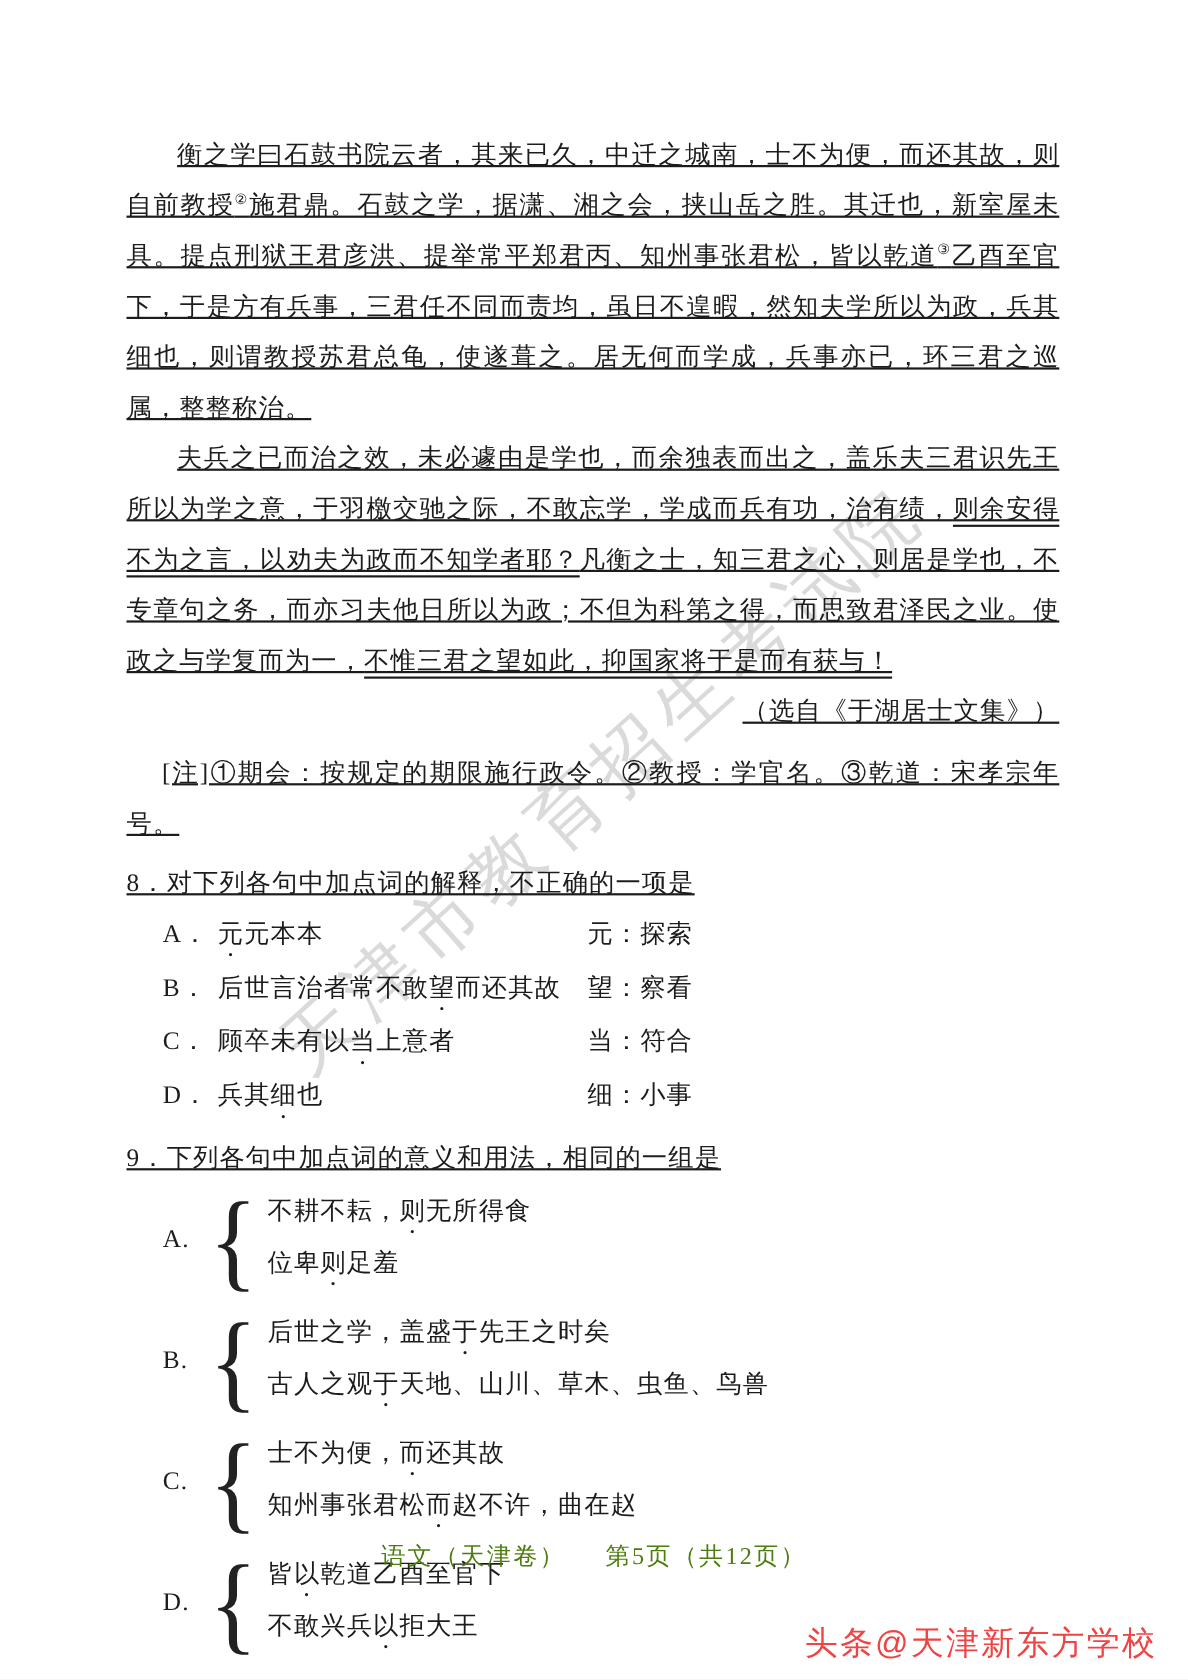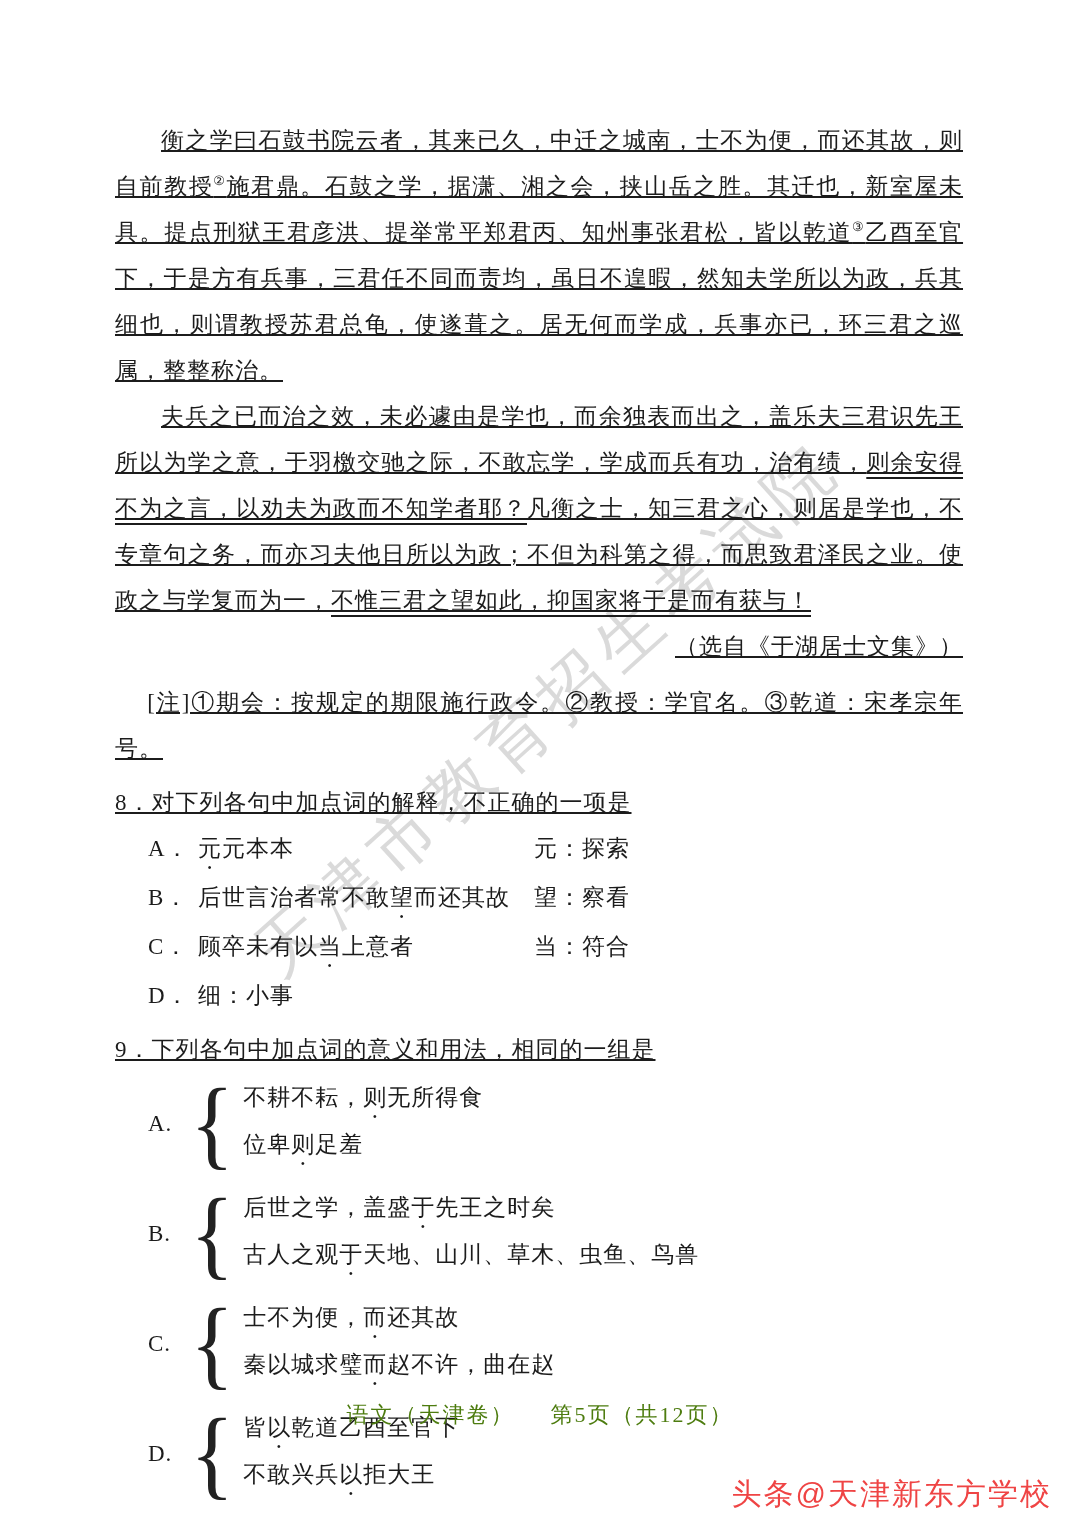--- a/index.html
+++ b/index.html
@@ -86,20 +86,21 @@
     </div>
 
     <div class="q8-row">
       <span class="opt-label">C．</span>
       <span class="opt-text"><span>顾卒未有以</span><span class="em-dot">当</span><span>上意者</span></span>
       <span class="opt-expl">当：符合</span>
     </div>
 
     <div class="q8-row">
       <span class="opt-label">D．</span>
+      <span class="opt-text"><span>兵其</span><span class="em-dot">细</span><span>也</span></span>
       <span class="opt-expl">细：小事</span>
     </div>
 
     <p class="qhead">9．下列各句中加点词的意义和用法，相同的一组是</p>
 
     <div class="q9-group">
       <span class="opt-label">A.</span>
       <span class="brace">{</span>
       <div class="pair">
         <div class="line"><span>不耕不耘，</span><span class="em-dot">则</span><span>无所得食</span></div>
@@ -114,21 +115,21 @@
         <div class="line"><span>后世之学，盖盛</span><span class="em-dot">于</span><span>先王之时矣</span></div>
         <div class="line"><span>古人之观</span><span class="em-dot">于</span><span>天地、山川、草木、虫鱼、鸟兽</span></div>
       </div>
     </div>
 
     <div class="q9-group">
       <span class="opt-label">C.</span>
       <span class="brace">{</span>
       <div class="pair">
         <div class="line"><span>士不为便，</span><span class="em-dot">而</span><span>还其故</span></div>
-        <div class="line"><span>秦以城求璧</span><span class="em-dot">而</span><span>赵不许，曲在赵</span></div>
+        <div class="line"><span>知州事张君松</span><span class="em-dot">而</span><span>赵不许，曲在赵</span></div>
       </div>
     </div>
 
     <div class="q9-group">
       <span class="opt-label">D.</span>
       <span class="brace">{</span>
       <div class="pair">
         <div class="line"><span>皆</span><span class="em-dot">以</span><span>乾道乙酉至官下</span></div>
         <div class="line"><span>不敢兴兵</span><span class="em-dot">以</span><span>拒大王</span></div>
       </div>

